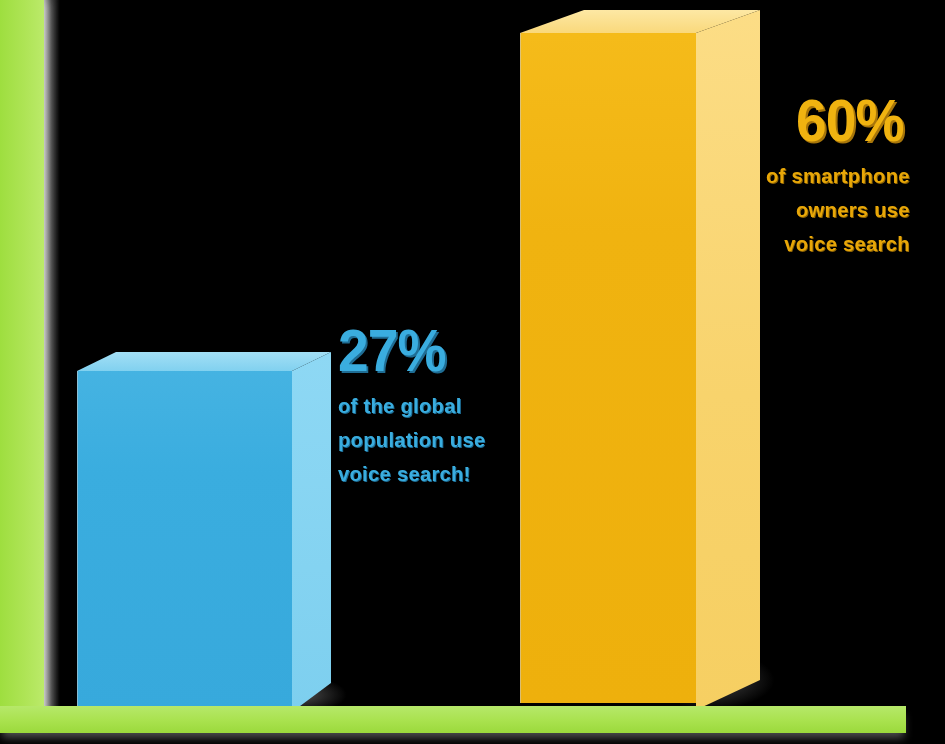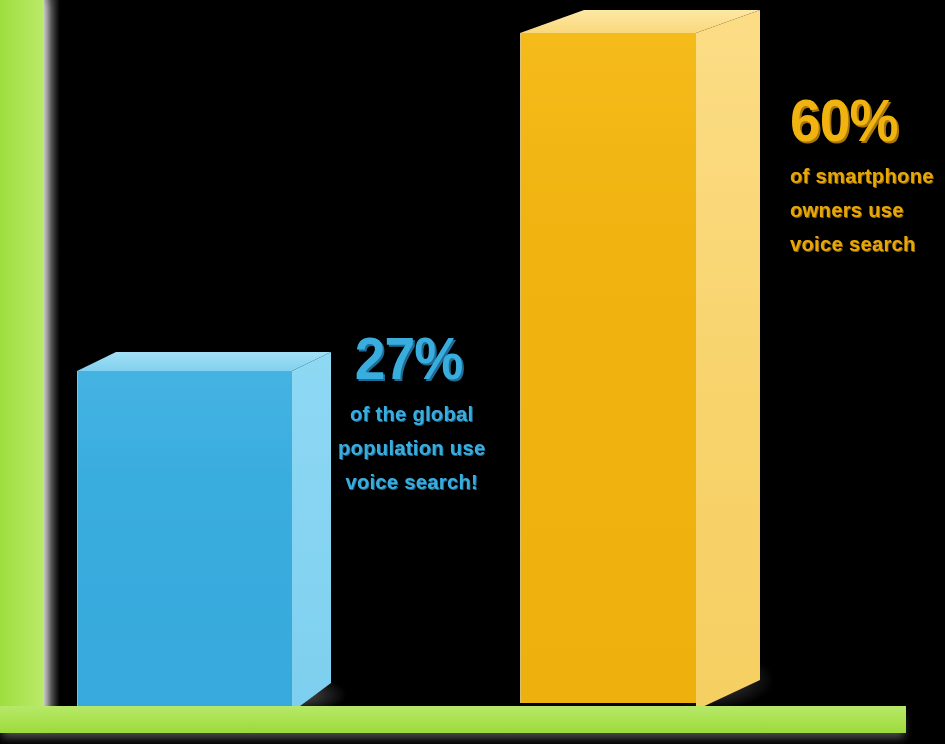--- a/index.html
+++ b/index.html
@@ -171,35 +171,35 @@
     line-height: 1.62;
     letter-spacing: 0.3px;
     margin: 0;
     transform: scaleX(0.96);
     transform-origin: left top;
     white-space: nowrap;
   }
 
   #callout-blue {
     left: 338px;
-    top: 330px;
-    text-align: center;
+    top: 322px;
   }
   #callout-blue .pct {
     color: #3aaddf;
     text-shadow: 2px 2px 0 #1f6d94, 3px 3px 1px rgba(0,0,0,0.55);
   }
   #callout-blue .desc {
     color: #3aaddf;
     text-shadow: 1px 1px 0 #1d6c93, 2px 2px 1px rgba(0,0,0,0.5);
   }
 
   #callout-yellow {
-    left: 790px;
+    left: 766px;
     top: 92px;
+    text-align: right;
   }
   #callout-yellow .pct {
     color: #f0b310;
     text-shadow: 2px 2px 0 #a8760a, 3px 3px 1px rgba(0,0,0,0.55);
   }
   #callout-yellow .desc {
     color: #e8a708;
     text-shadow: 1px 1px 0 #8d6305, 2px 2px 1px rgba(0,0,0,0.5);
   }
   .desc-line { display: block; }

